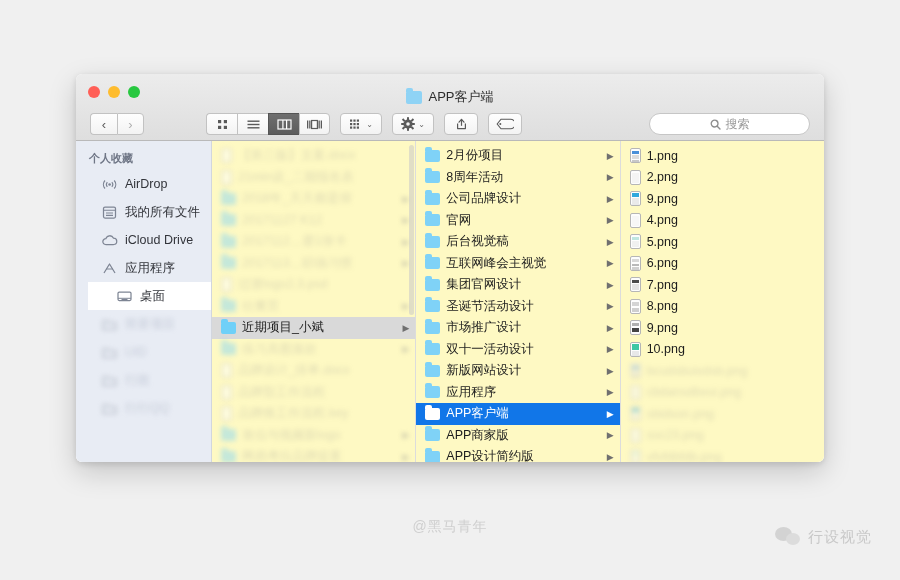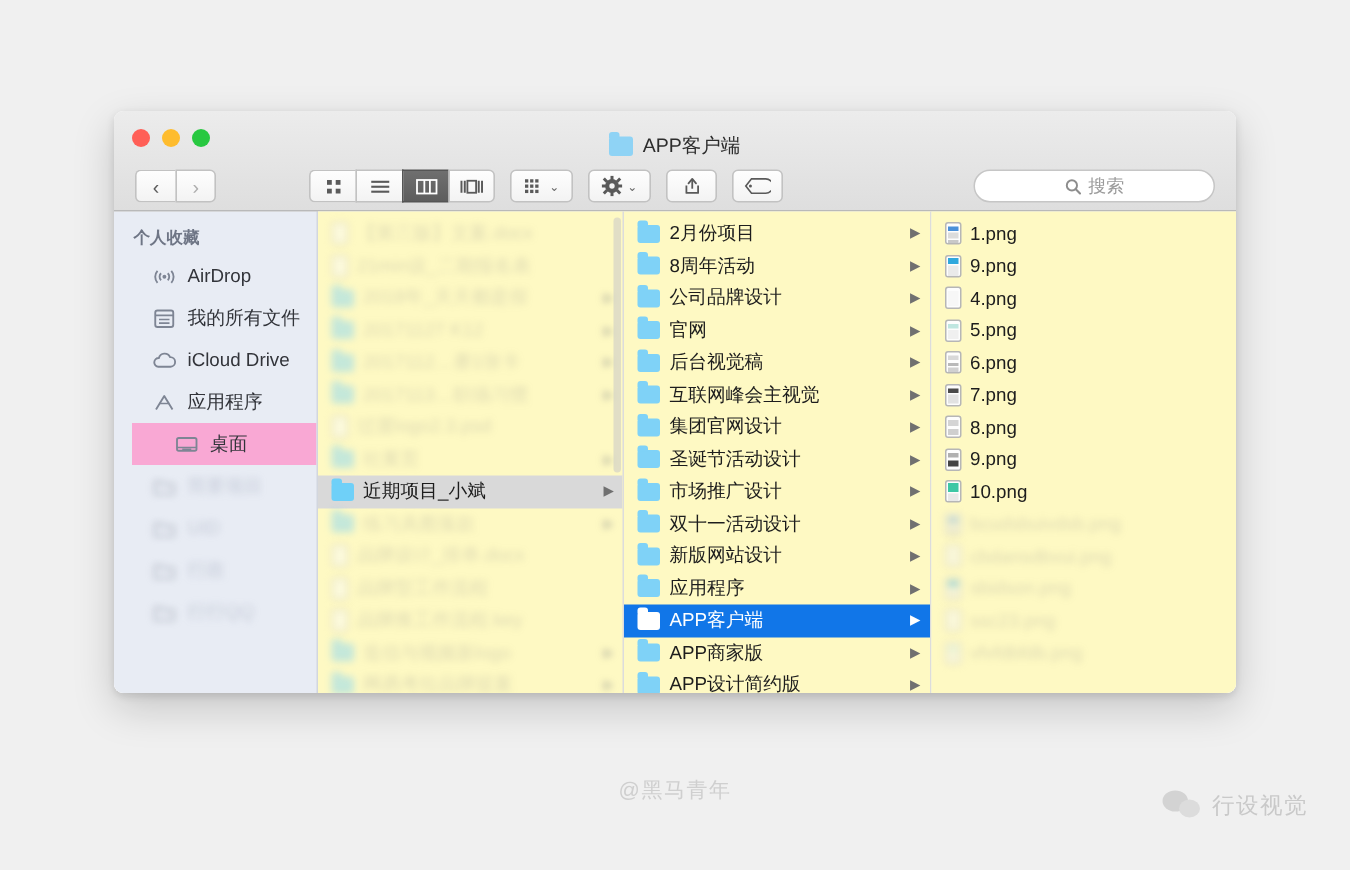--- a/index.html
+++ b/index.html
@@ -88,21 +88,21 @@
     background: #e8ecf4; border-right: 1px solid #d2d6de;
     padding-top: 8px; overflow: hidden;
   }
   .sb-header {
     font-size: 11px; color: #6e7585; padding: 2px 0 4px 13px; font-weight: 700;
   }
   .sb-item {
     height: 28px; display: flex; align-items: center; gap: 7px;
     padding-left: 13px; font-size: 12.5px; color: #32343a; margin-left: 12px;
   }
-  .sb-item.selected { background: #f9a8d4; padding-left: 28px; }
+  .sb-item.selected { background: #ffffff; padding-left: 28px; }
   .sb-item.blurred { color: rgba(120,130,155,.30); filter: blur(2.6px); }
   .sb-item.blurred .sb-ico { opacity: .5; filter: blur(.4px); }
   .sb-ico { width: 17px; height: 15px; flex: 0 0 17px; position: relative; color:#7e8594; }
 
   .col {
     position: relative; flex: 1 1 0; min-width: 0;
     border-right: 1px solid #dcdcdc; padding-top: 4px; overflow: hidden;
     background: #fef9c3;
   }
   .col:last-child { border-right: none; }
@@ -515,20 +515,26 @@
             <div class="row">
               <span class="p-ico">
                 <i style="background:#4a90d9;top:2px;height:3px"></i>
                 <i style="background:#dcdcdc;top:6px;height:4px"></i>
                 <i style="background:#c8c8c8;top:11px;height:2px"></i>
               </span>
               <span class="nm">1.png</span>
             </div>
             <div class="row">
               <span class="p-ico">
+                <i style="background:#f4f4f4;top:2px;height:10px"></i>
+              </span>
+              <span class="nm">2.png</span>
+            </div>
+            <div class="row">
+              <span class="p-ico">
                 <i style="background:#2fa8dd;top:1px;height:4px"></i>
                 <i style="background:#eaeaea;top:6px;height:7px"></i>
               </span>
               <span class="nm">9.png</span>
             </div>
             <div class="row">
               <span class="p-ico">
                 <i style="background:#f7f7f7;top:2px;height:10px"></i>
               </span>
               <span class="nm">4.png</span>

